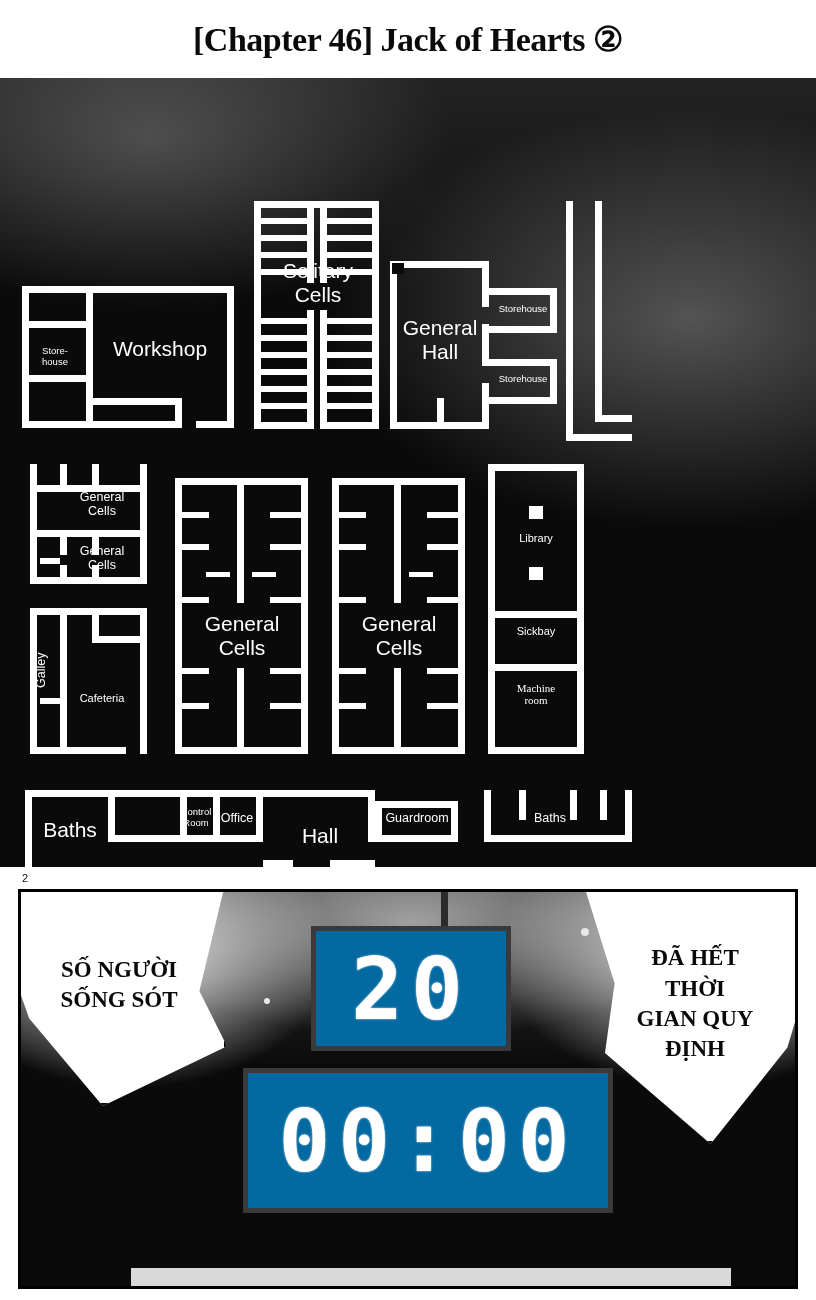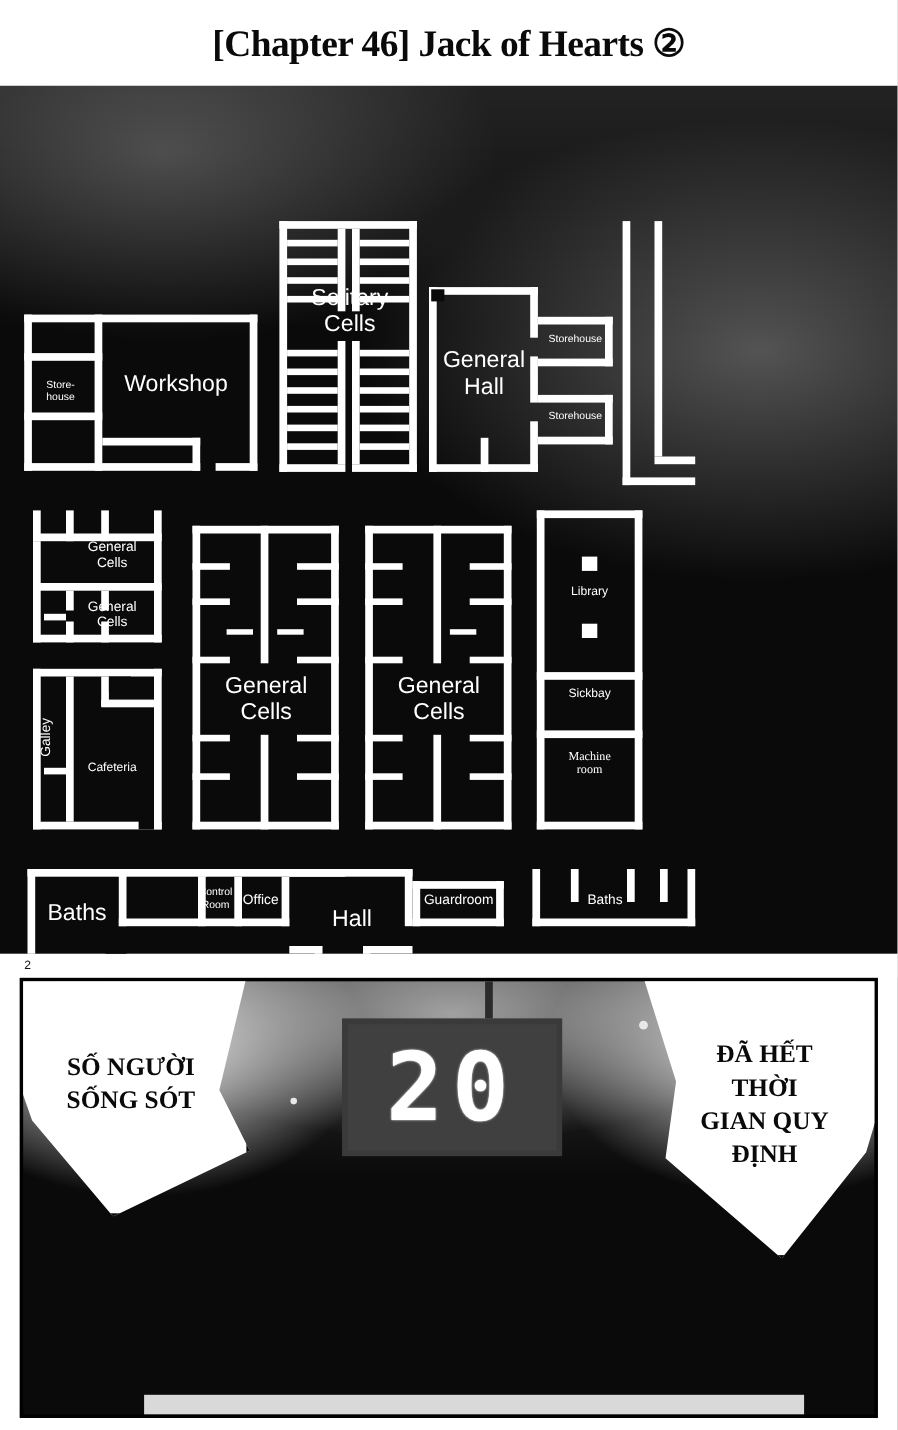--- a/index.html
+++ b/index.html
@@ -128,21 +128,21 @@
   .speech.right {
     right: -26px; top: -16px;
     width: 240px; height: 268px;
     clip-path: polygon(0% 0%, 92% 0%, 100% 22%, 86% 64%, 54% 100%, 10% 66%, 14% 40%);
     font-size: 23px;
     padding: 36px 30px 48px 18px;
   }
 
   .clock-box {
     position: absolute;
-    background: #404040;
+    background: #0369a1;
     border: 5px solid #3a3a3a;
     z-index: 2;
     display: flex;
     align-items: center;
     justify-content: center;
   }
   .clock-top { left: 290px; top: 34px; width: 200px; height: 125px; }
   .clock-bot { left: 222px; top: 176px; width: 370px; height: 145px; }
 
   .seg {
@@ -401,15 +401,18 @@
 
   <div class="speech right">ĐÃ HẾT
 THỜI
 GIAN QUY
 ĐỊNH</div>
 
   <div class="clock-box clock-top">
     <span class="seg seg-top">20</span>
   </div>
 
+  <div class="clock-box clock-bot">
+    <span class="seg seg-bot">00:00</span>
+  </div>
 
   <div class="floor-strip"></div>
 </div>
 
 </body></html>

